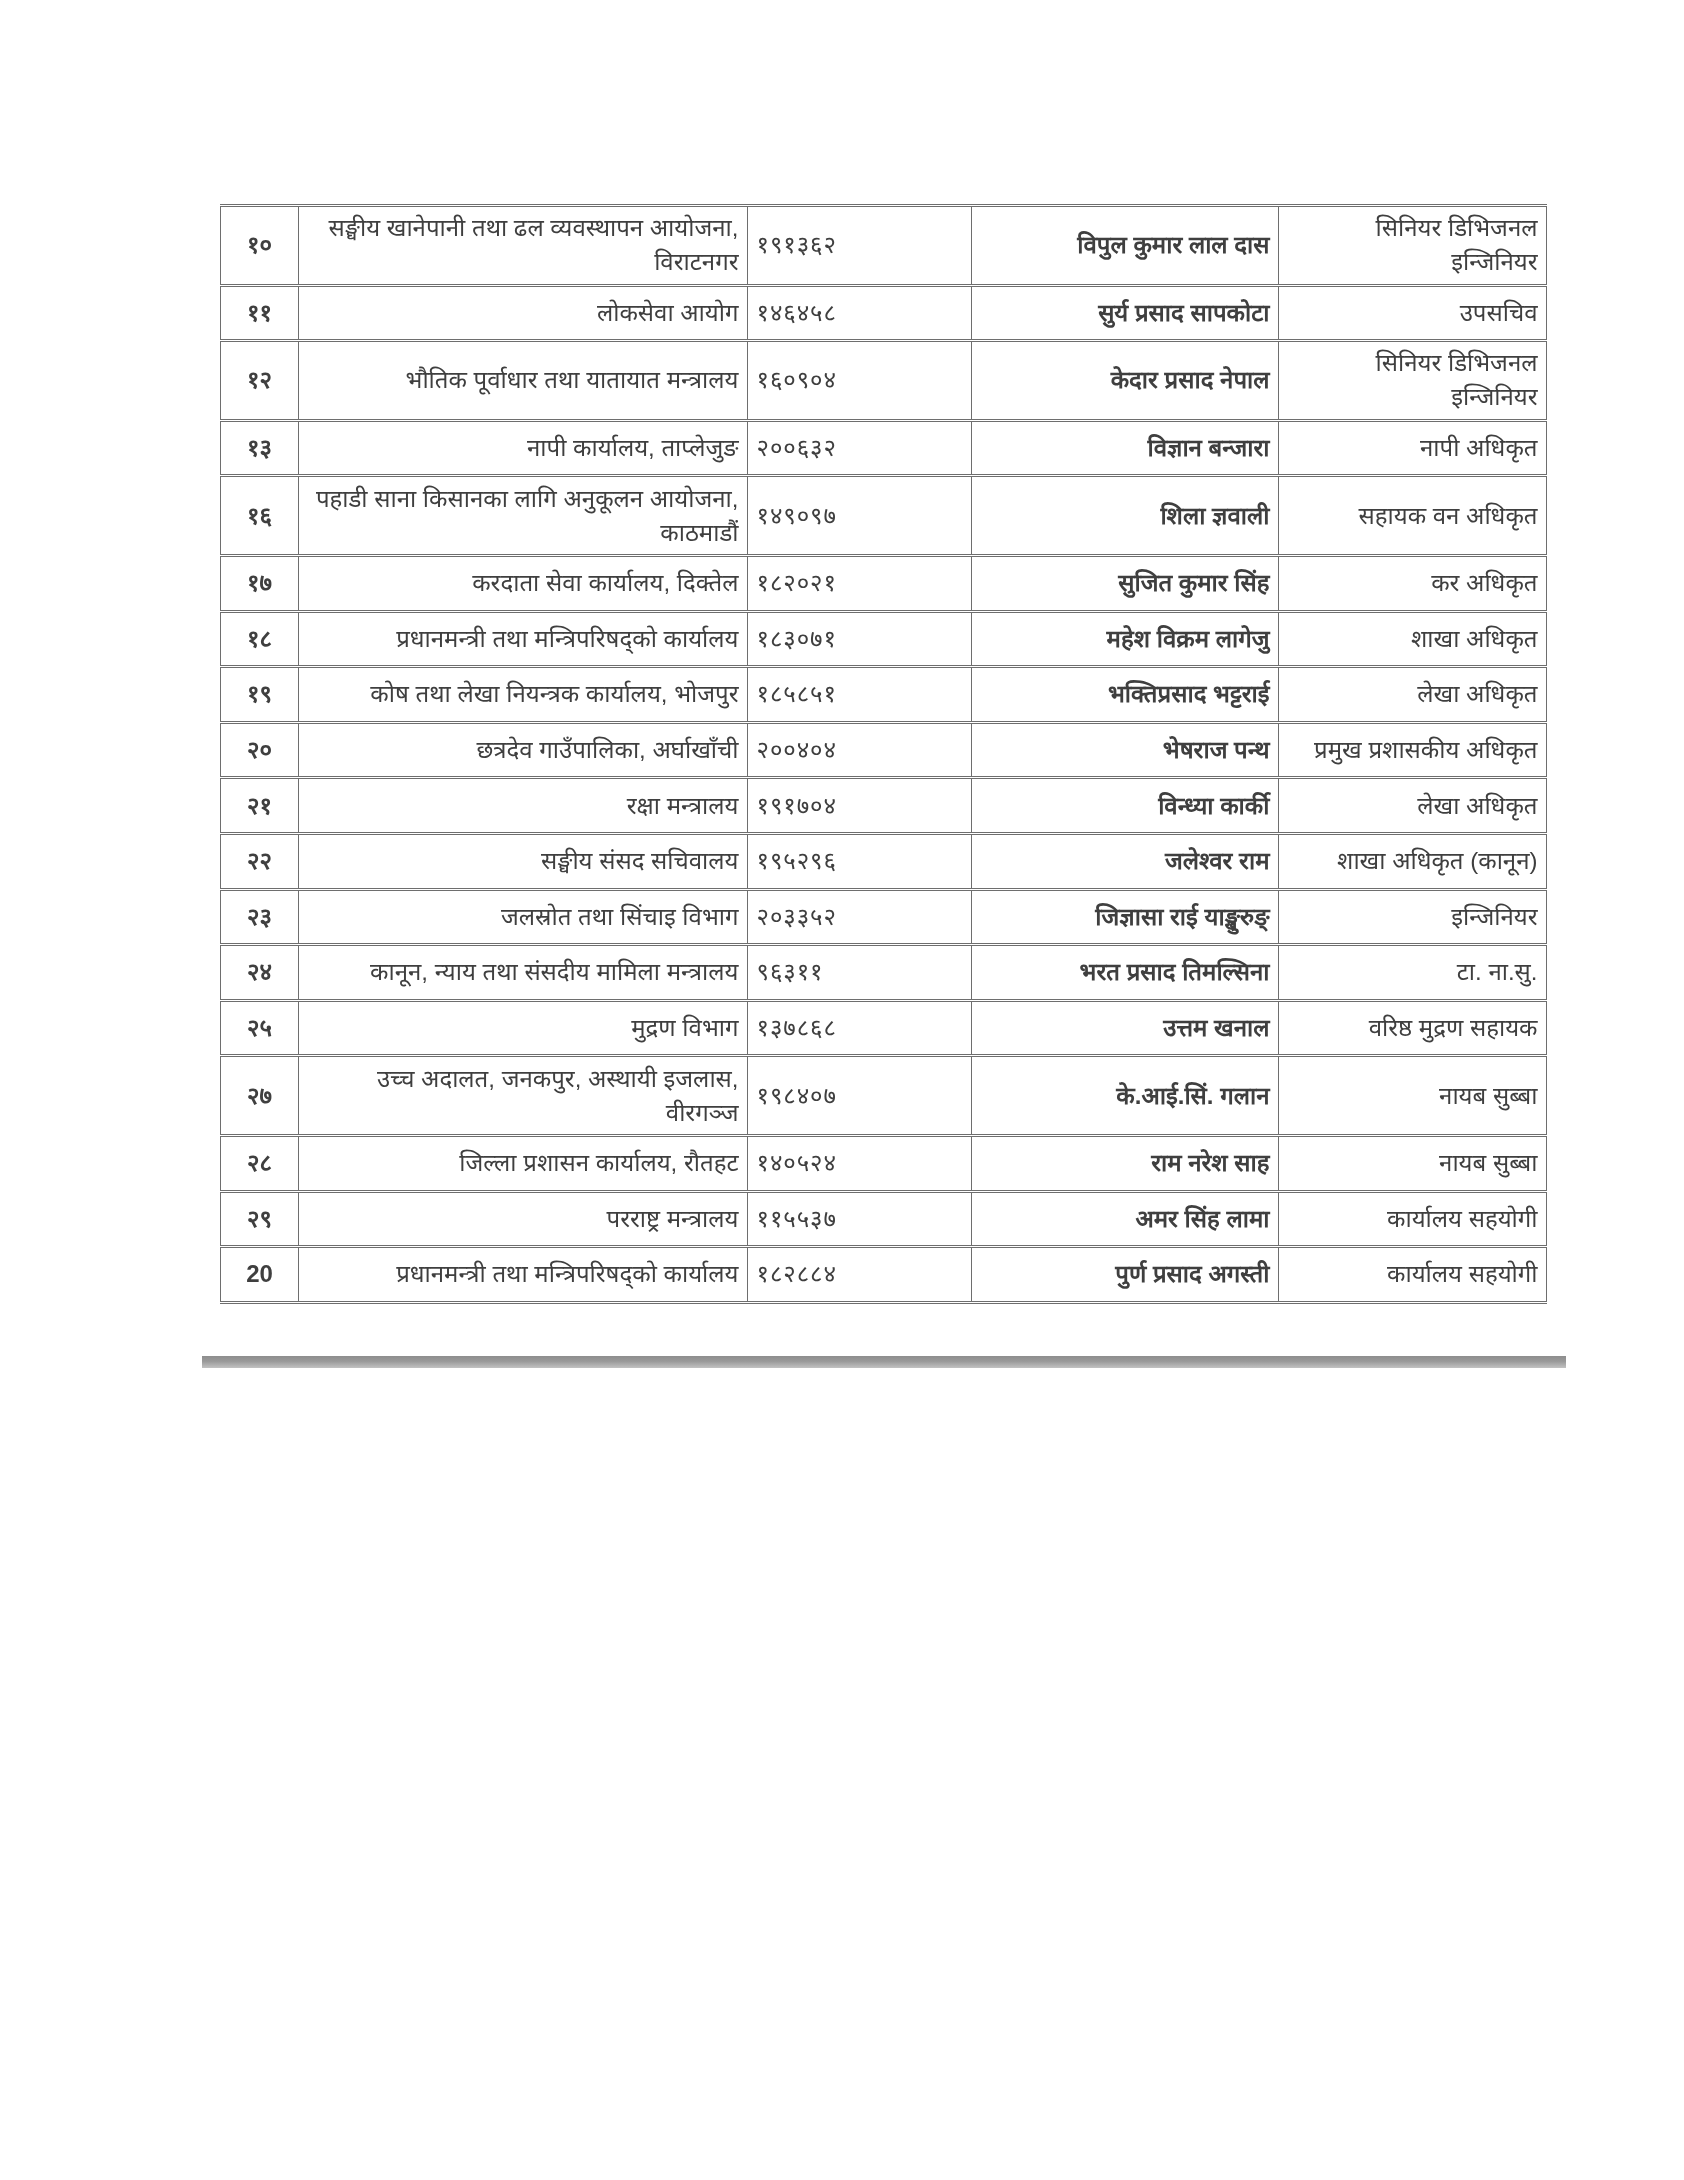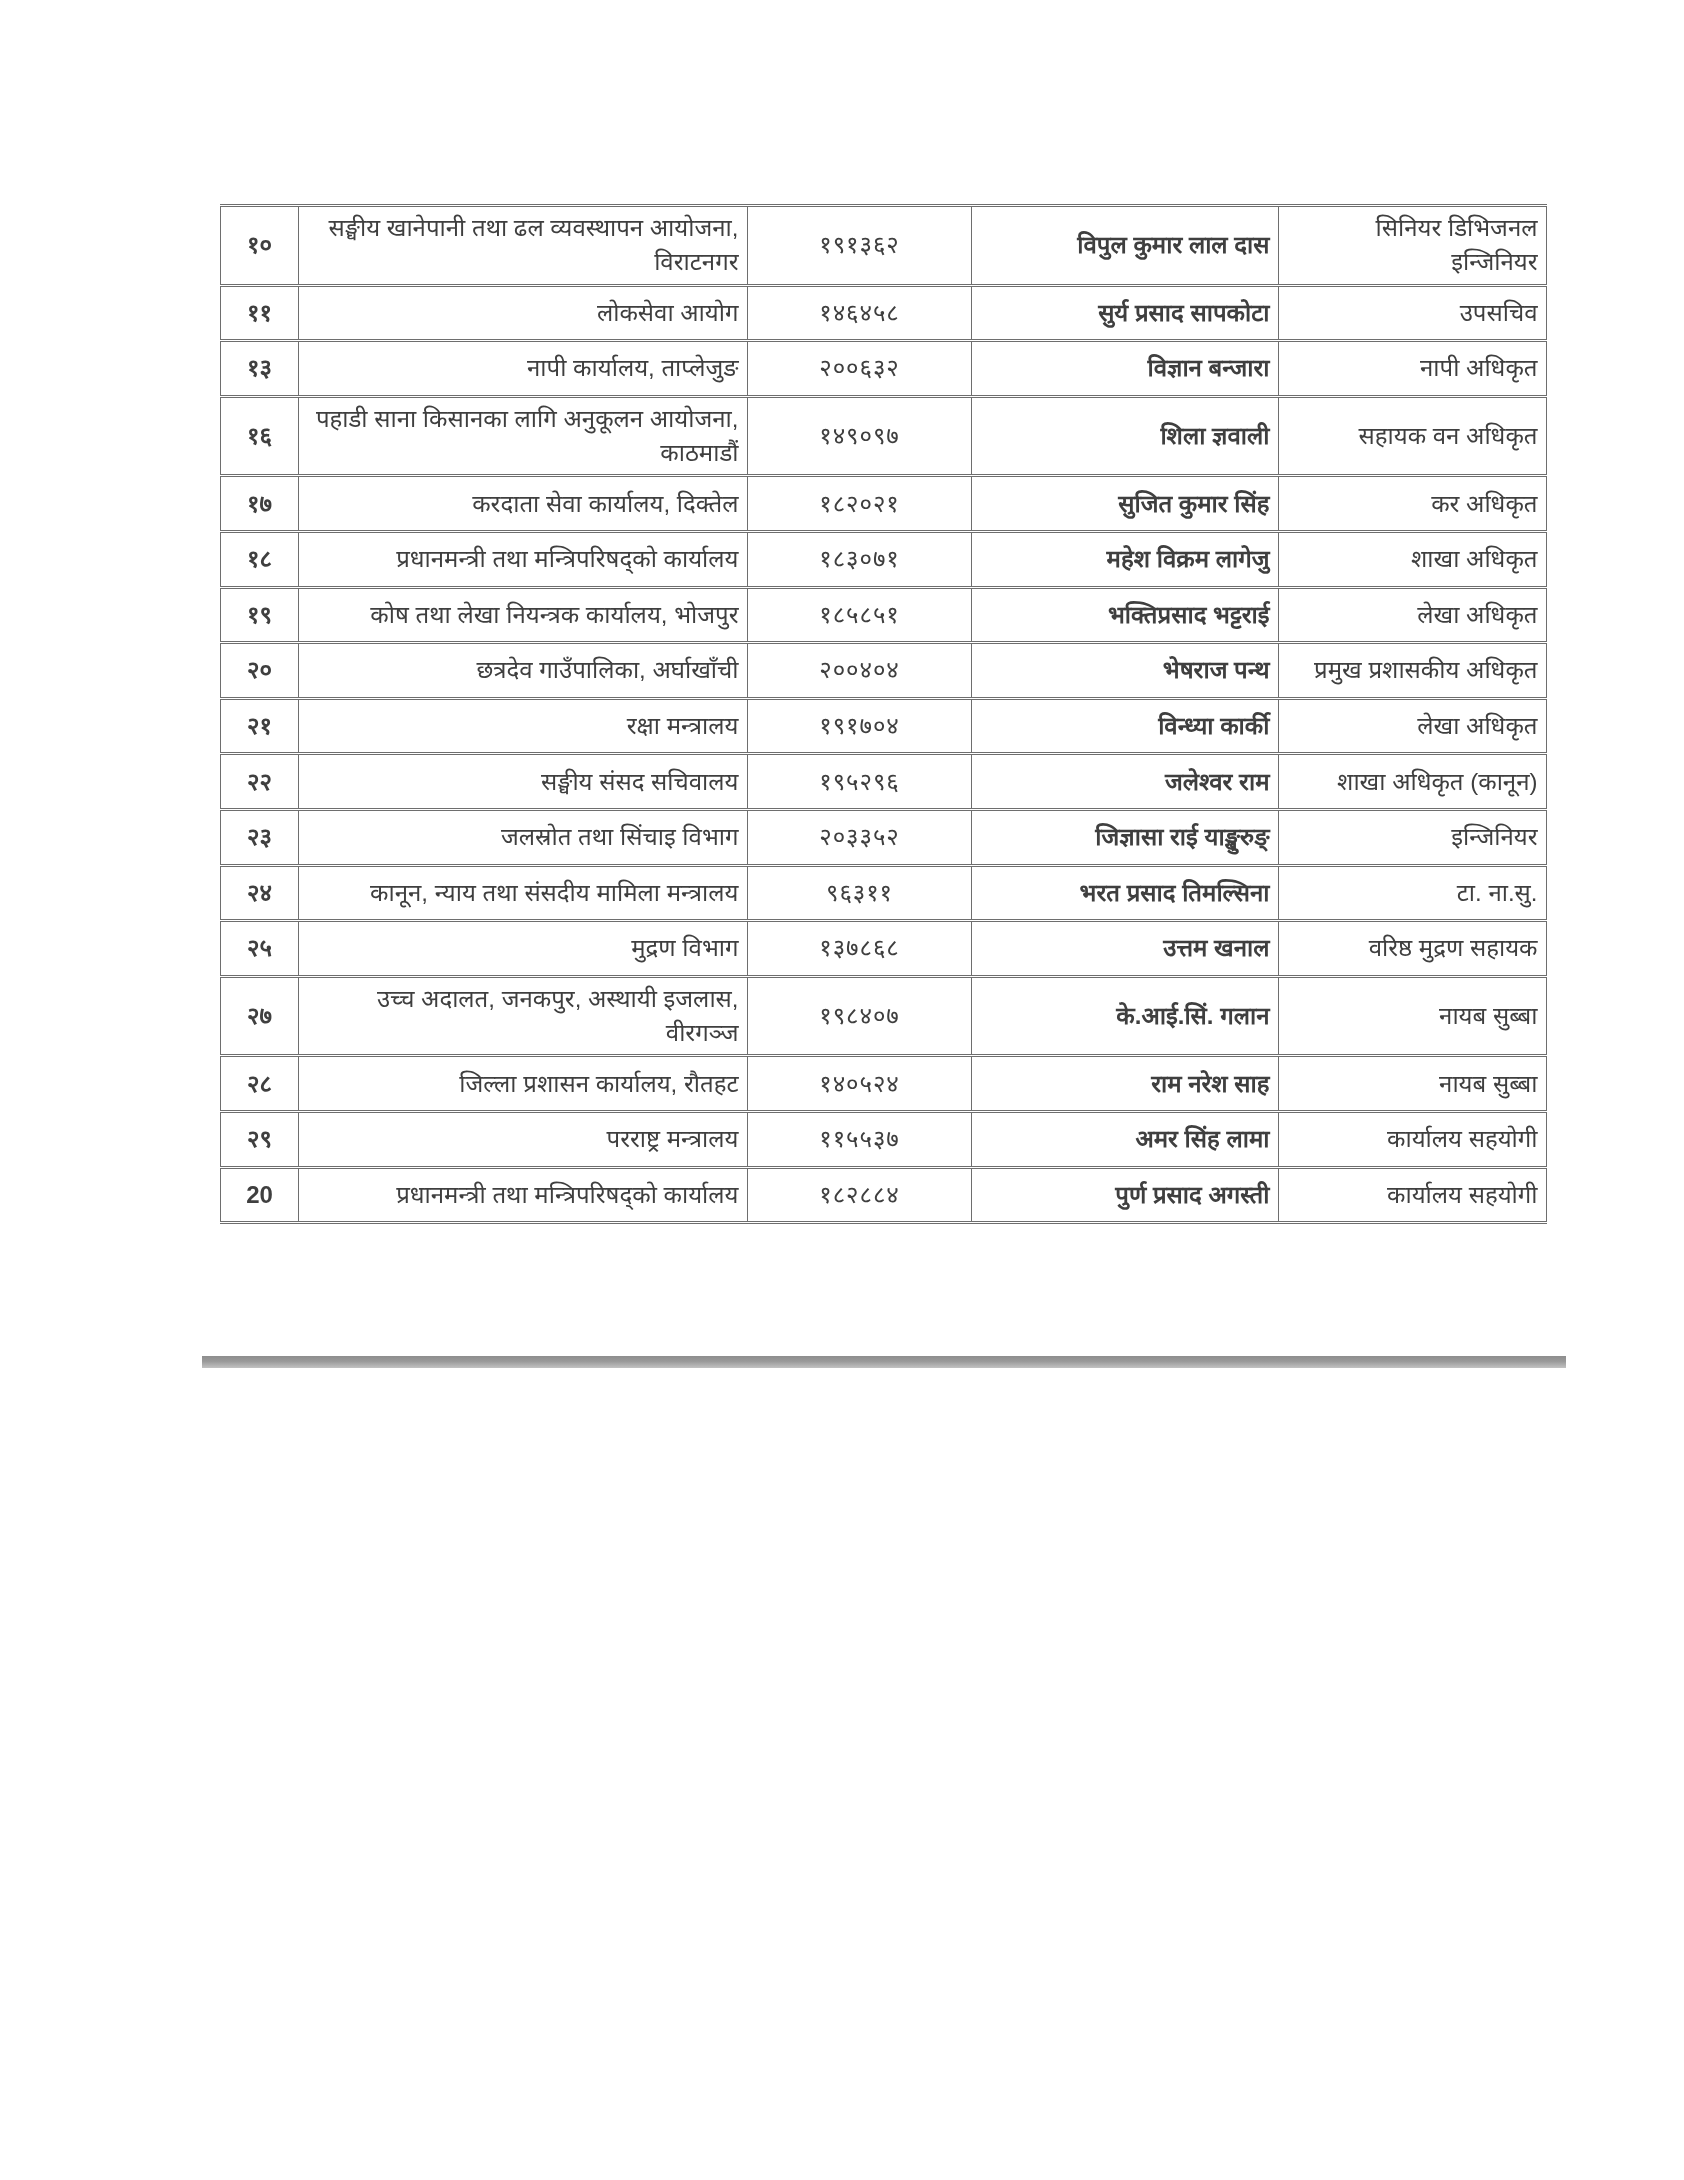--- a/index.html
+++ b/index.html
@@ -39,21 +39,21 @@
   td.c-sn {
     text-align: center;
     font-weight: bold;
     color: #383838;
   }
   td.c-office {
     text-align: right;
     padding-left: 10.2px;
   }
   td.c-number {
-    text-align: center;
+    text-align: left;
     letter-spacing: 0.9px;
   }
   td.c-name {
     text-align: right;
     font-weight: bold;
     color: #2f2f2f;
   }
   td.c-position {
     text-align: right;
   }
@@ -88,20 +88,27 @@
     <td class="c-position">सिनियर डिभिजनल इन्जिनियर</td>
   </tr>
         <tr>
     <td class="c-sn">११</td>
     <td class="c-office">लोकसेवा आयोग</td>
     <td class="c-number">१४६४५८</td>
     <td class="c-name">सुर्य प्रसाद सापकोटा</td>
     <td class="c-position">उपसचिव</td>
   </tr>
         <tr>
+    <td class="c-sn">१२</td>
+    <td class="c-office">भौतिक पूर्वाधार तथा यातायात मन्त्रालय</td>
+    <td class="c-number">१६०९०४</td>
+    <td class="c-name">केदार प्रसाद नेपाल</td>
+    <td class="c-position">सिनियर डिभिजनल इन्जिनियर</td>
+  </tr>
+        <tr>
     <td class="c-sn">१३</td>
     <td class="c-office">नापी कार्यालय, ताप्लेजुङ</td>
     <td class="c-number">२००६३२</td>
     <td class="c-name">विज्ञान बन्जारा</td>
     <td class="c-position">नापी अधिकृत</td>
   </tr>
         <tr>
     <td class="c-sn">१६</td>
     <td class="c-office">पहाडी साना किसानका लागि अनुकूलन आयोजना, काठमाडौं</td>
     <td class="c-number">१४९०९७</td>

